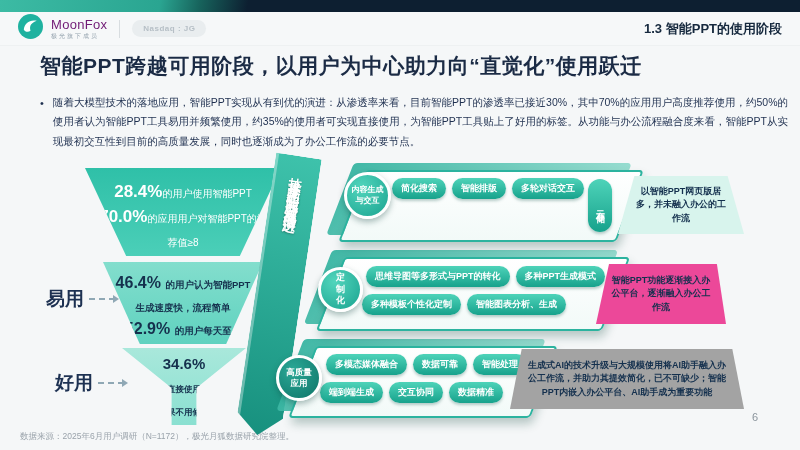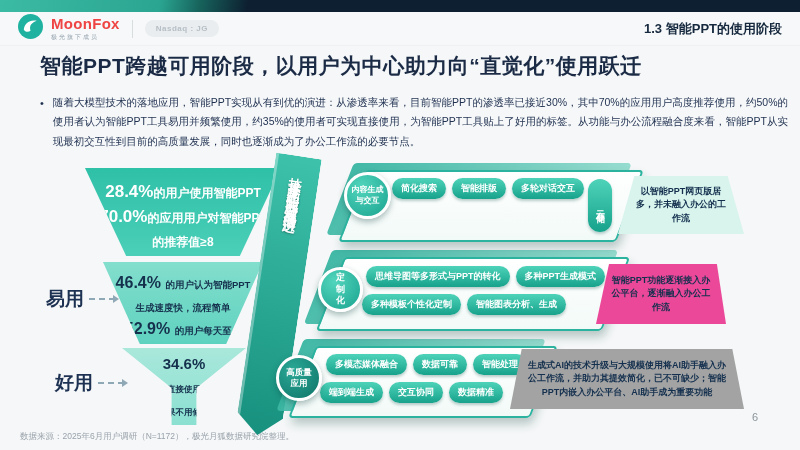--- a/index.html
+++ b/index.html
@@ -9,21 +9,21 @@
 
   
   .top-ribbon { position:absolute; left:0; top:0; width:800px; height:12px;
     background:linear-gradient(100deg,#3cbba4 0%,#2aa591 20%,#17635c 25%,#0d1f31 31%,#0d1f31 100%); }
 
   
   .header { position:absolute; left:0; top:12px; width:800px; height:34px; background:#f6f8f9;
     display:flex; align-items:center; padding:0 18px; border-bottom:1px solid #eef1f2; }
   .logo-wrap { display:flex; align-items:center; gap:8px; }
   .logo-texts { display:flex; flex-direction:column; line-height:1.05; }
-  .logo-name { font-size:15px; font-weight:700; color:#ef4444; letter-spacing:.3px; }
+  .logo-name { font-size:13px; font-weight:400; color:#701a75; letter-spacing:.3px; }
   .logo-sub { font-size:6px; color:#97a5b0; letter-spacing:2px; margin-top:2px; }
   .hdr-divider { width:1px; height:18px; background:#d8dde0; margin:0 12px; }
   .hdr-badge { background:#e9edef; color:#b6bfc6; font-size:8px; font-weight:bold;
     padding:4px 11px; border-radius:10px; letter-spacing:.5px; }
   .hdr-section { margin-left:auto; font-size:13px; font-weight:bold; color:#16293e; }
 
   
   .page-title { position:absolute; left:40px; top:52px; width:740px;
     font-size:21px; font-weight:800; color:#1b2b45; letter-spacing:.5px; }
   .intro { position:absolute; left:40px; top:93px; width:748px; display:flex; gap:9px; }
@@ -35,21 +35,21 @@
   .f1 { left:85px; top:168px; width:196px; height:88px;
     clip-path:polygon(0 0,100% 0,79% 100%,21% 100%);
     background:linear-gradient(180deg,#2fc0a8,#4bcfb8); color:#fff; padding-top:12px; }
   .f2 { left:103px; top:262px; width:160px; height:82px;
     clip-path:polygon(0 0,100% 0,77% 100%,23% 100%);
     background:linear-gradient(180deg,#83decd,#5fd2bf); color:#15304d; padding-top:9px; }
   .f3 { left:122px; top:348px; width:124px; height:77px;
     clip-path:polygon(0 0,100% 0,60% 52%,60% 100%,40% 100%,40% 52%);
     background:linear-gradient(180deg,#a9e8db,#8ae0d1); color:#15304d; padding:4px 16px 0 16px; }
   .f-val { font-weight:800; }
-  .f1 .f-val { font-size:17px;margin-top:48px; } .f1 .f-desc { font-size:12px; font-weight:bold; }
+  .f1 .f-val { font-size:17px;margin-top:48px; } .f1 .f-desc { font-size:10px; font-weight:normal; }
   .f2 .f-val { font-size:16px; } .f2 .f-desc { font-size:9.5px; font-weight:bold; }
   .f3 .f-val { font-size:15px; } .f3 .f-desc { font-size:8.5px; font-weight:bold; }
   .f-line { line-height:1.45; }
   .stage-label { position:absolute; display:flex; align-items:center; gap:5px; z-index:6; }
   .stage-label .txt { font-size:19px; font-weight:800; color:#1d3152; }
   .dash-arrow { width:26px; height:0; border-top:2px dashed #8fa8b5; position:relative; }
   .dash-arrow::after { content:''; position:absolute; right:-8px; top:-5px;
     border:4px solid transparent; border-left:6px solid #8fa8b5; }
 
   

